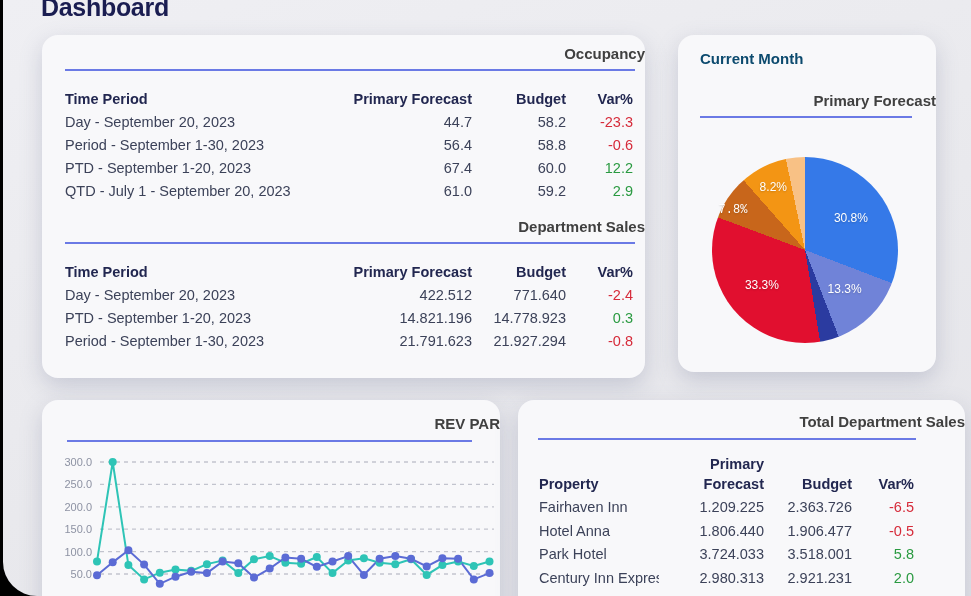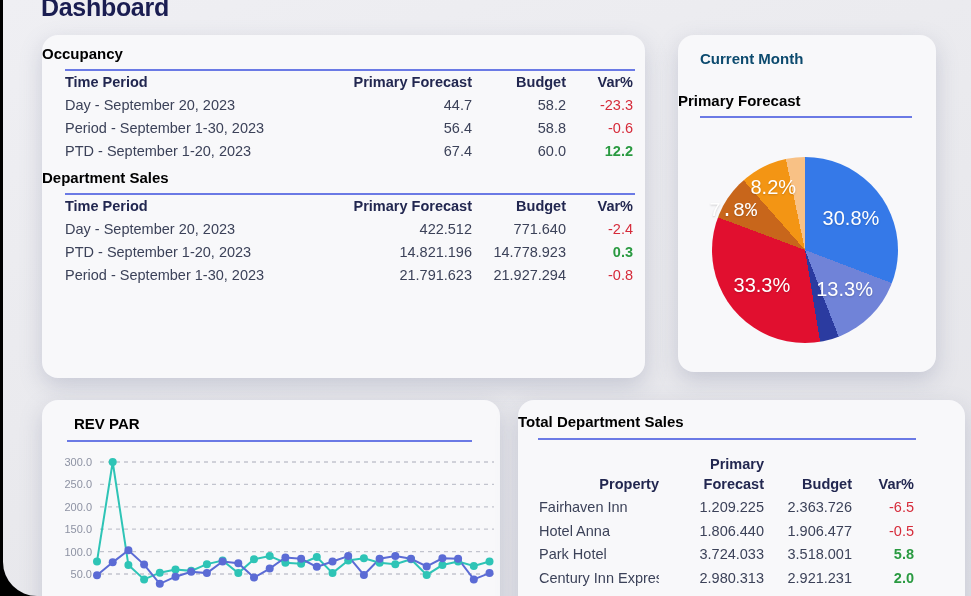--- a/index.html
+++ b/index.html
@@ -10,45 +10,45 @@
           background:linear-gradient(160deg,#efeff3 0%,#e9e9ed 55%,#e4e4e9 100%);
           border-bottom-left-radius:34px;overflow:hidden;}
   .page-title{position:absolute;left:41px;top:-7px;font-size:25px;font-weight:700;
               color:#1a1d51;letter-spacing:-.3px;}
   .card{position:absolute;background:#f8f8fa;border-radius:16px;
         box-shadow:0 8px 22px rgba(120,126,155,.30);}
   .card-occ{left:42px;top:35px;width:603px;height:343px;}
   .card-pie{left:678px;top:35px;width:258px;height:337px;}
   .card-line{left:42px;top:400px;width:458px;height:260px;}
   .card-tds{left:518px;top:400px;width:447px;height:260px;}
-  .sec-title{font-size:15px;font-weight:700;color:#000000;text-align:left;}
+  .sec-title{font-size:15px;font-weight:700;color:#404040;text-align:right;}
   .corner-title{font-size:15px;font-weight:700;color:#0c4a6e;margin:15px 0 0 22px;}
   .rule{height:2px;background:#6b7ae5;border:none;}
   .rule-occ1{margin:7px 10px 0 23px;}
   .rule-occ2{margin:7px 10px 0 23px;}
   .rule-pie{margin:7px 24px 0 22px;}
   .rule-line{margin:8px 28px 0 25px;}
   .rule-tds{margin:8px 49px 0 20px;}
   table{border-collapse:collapse;table-layout:fixed;}
   .tbl{font-size:14.5px;color:#3c4259;line-height:23px;}
   .tbl th{font-weight:700;color:#222750;text-align:left;padding:0;vertical-align:bottom;}
   .tbl td{padding:0;white-space:nowrap;overflow:hidden;}
   .tbl .num{text-align:right;}
-  .tbl-occ{margin:0 0 0 23px;width:568px;}
+  .tbl-occ{margin:17px 0 0 23px;width:568px;}
   .tbl-occ .c1{width:260px;} .tbl-occ .c2{width:147px;}
   .tbl-occ .c3{width:94px;}  .tbl-occ .c4{width:67px;}
-  .mt-dept{margin-top:6px;}
+  .mt-dept{margin-top:15px;}
   .tbl-tds{margin:14px 0 0 21px;width:375px;line-height:23.5px;}
-  .tbl-tds th{line-height:20px;padding-bottom:2px;text-align:right;}
+  .tbl-tds th{line-height:20px;padding-bottom:2px;}
   .tbl-tds .c1{width:120px;} .tbl-tds .c2{width:105px;}
   .tbl-tds .c3{width:88px;}  .tbl-tds .c4{width:62px;}
-  .neg{color:#d62b3a;} .pos{color:#2a9a41;font-weight:bold;}
+  .neg{color:#d62b3a;} .pos{color:#2a9a41;}
   .pf-title{margin-top:25px;}
   .pie{position:absolute;left:34px;top:122px;width:186px;height:186px;border-radius:50%;}
-  .pie-label{position:absolute;transform:translate(-50%,-50%);color:#fff;font-size:20px;
+  .pie-label{position:absolute;transform:translate(-50%,-50%);color:#fff;font-size:12px;
              text-shadow:0 1px 2px rgba(0,0,0,.18);white-space:nowrap;}
   .line-title{margin-top:15px;margin-left:32px;}
   .chart-wrap{position:absolute;left:14px;top:46px;width:444px;height:210px;}
 </style>
 </head>
 <body>
 
 <div class="stage">
   <div class="window"></div>
 
@@ -82,20 +82,26 @@
             <td class="num neg">-0.6</td>
           </tr>
 
           <tr>
             <td>PTD - September 1-20, 2023</td>
             <td class="num">67.4</td>
             <td class="num">60.0</td>
             <td class="num pos">12.2</td>
           </tr>
 
+          <tr>
+            <td>QTD - July 1 - September 20, 2023</td>
+            <td class="num">61.0</td>
+            <td class="num">59.2</td>
+            <td class="num pos">2.9</td>
+          </tr>
         </tbody>
     </table>
 
     <div class="sec-title mt-dept">Department Sales</div>
     <div class="rule rule-occ2"></div>
     <table class="tbl tbl-occ">
       <thead>
         <tr>
           <th class="c1">Time Period</th>
           <th class="c2 num">Primary Forecast</th>

